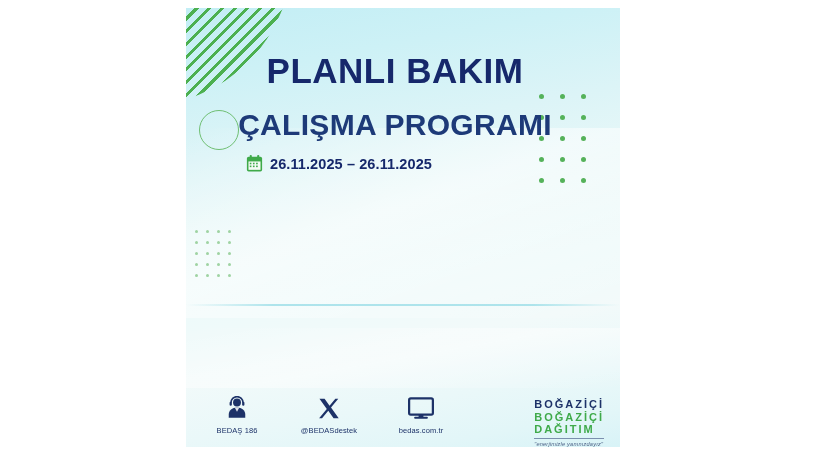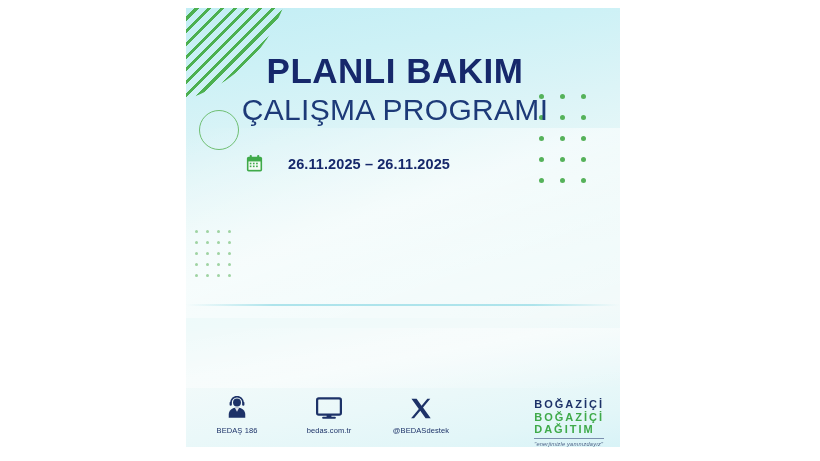--- a/index.html
+++ b/index.html
@@ -125,41 +125,41 @@
     font-size: 35px;
     font-weight: bold;
     letter-spacing: .5px;
     color: #16286b;
     line-height: 1;
     margin: 0;
     white-space: nowrap;
   }
   #title-sub {
     font-size: 30px;
-    font-weight: normal;
+    font-weight: bold;
     letter-spacing: .3px;
     color: #1d3a78;
     line-height: 1;
-    margin: 7px 0 0 0;
+    margin: 22px 0 0 0;
     white-space: nowrap;
   }
 
   
   #info-list {
     position: absolute;
     left: 58px;
     top: 144px;
     display: flex;
     flex-direction: column;
     gap: 11px;
   }
   .info-row {
     display: flex;
     align-items: center;
-    gap: 24px;
+    gap: 6px;
     height: 23px;
   }
   .info-icon {
     width: 20px;
     height: 20px;
     flex: 0 0 20px;
     display: flex;
     align-items: center;
     justify-content: center;
   }
@@ -325,38 +325,38 @@
             <rect x="17.6" y="6.2" width="2.5" height="4.4" rx="1.2" fill="#1d3268"></rect>
             <path d="M12 12.4 C6.6 12.4 3.0 15.6 3.0 20.0 L3.0 23.6 L21.0 23.6 L21.0 20.0 C21.0 15.6 17.4 12.4 12 12.4 Z" fill="#1d3268"></path>
             <path d="M9.6 12.8 L12 17.0 L14.4 12.8 L12 12.4 Z" fill="#ffffff" opacity=".85"></path>
           </svg>
         </span>
         <span class="contact-label">BEDAŞ 186</span>
       </div>
 
       <div class="contact-item">
         <span class="contact-icon">
+          <svg width="22" height="23" viewBox="0 0 24 24" aria-hidden="true">
+            <path d="M1.6 1.4 H7.2 L12.6 9.0 L18.9 1.4 H22.1 L14.2 10.9 L22.6 22.6 H17.0 L11.2 14.5 L4.4 22.6 H1.2 L9.6 12.6 Z" fill="#1d3268"></path>
+          </svg>
+        </span>
+        <span class="contact-label">@BEDASdestek</span>
+      </div>
+
+      <div class="contact-item">
+        <span class="contact-icon">
           <svg width="26" height="23" viewBox="0 0 28 24" aria-hidden="true">
             <rect x="1.2" y="1.2" width="25.6" height="17.4" rx="1.8" fill="none" stroke="#1d3268" stroke-width="2.4"></rect>
             <rect x="11.4" y="18.6" width="5.2" height="2.6" fill="#1d3268"></rect>
             <rect x="6.6" y="20.8" width="14.8" height="2.3" rx="1.1" fill="#1d3268"></rect>
           </svg>
         </span>
         <span class="contact-label">bedas.com.tr</span>
       </div>
 
-      <div class="contact-item">
-        <span class="contact-icon">
-          <svg width="22" height="23" viewBox="0 0 24 24" aria-hidden="true">
-            <path d="M1.6 1.4 H7.2 L12.6 9.0 L18.9 1.4 H22.1 L14.2 10.9 L22.6 22.6 H17.0 L11.2 14.5 L4.4 22.6 H1.2 L9.6 12.6 Z" fill="#1d3268"></path>
-          </svg>
-        </span>
-        <span class="contact-label">@BEDASdestek</span>
-      </div>
-
     </div>
 
     <div id="brand-logo">
       <div class="brand-line" id="brand-line-1">BOĞAZİÇİ</div>
       <div class="brand-line" id="brand-line-2">BOĞAZİÇİ</div>
       <div class="brand-line" id="brand-line-3">DAĞITIM</div>
       <div id="brand-tagline">"enerjimizle yanınızdayız"</div>
     </div>
 
   </div>

